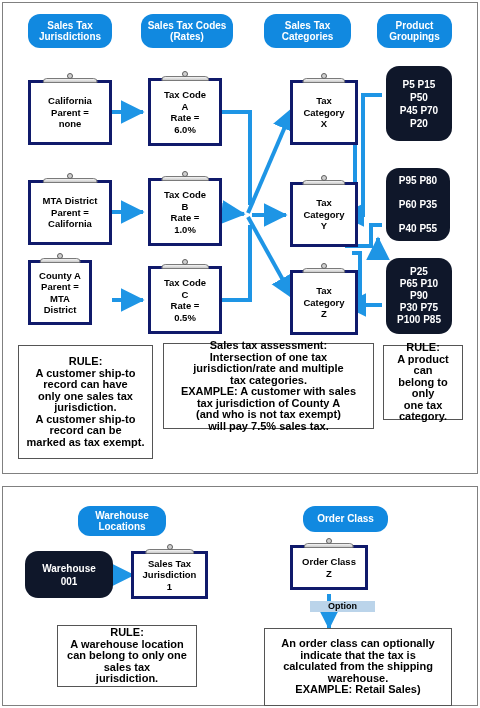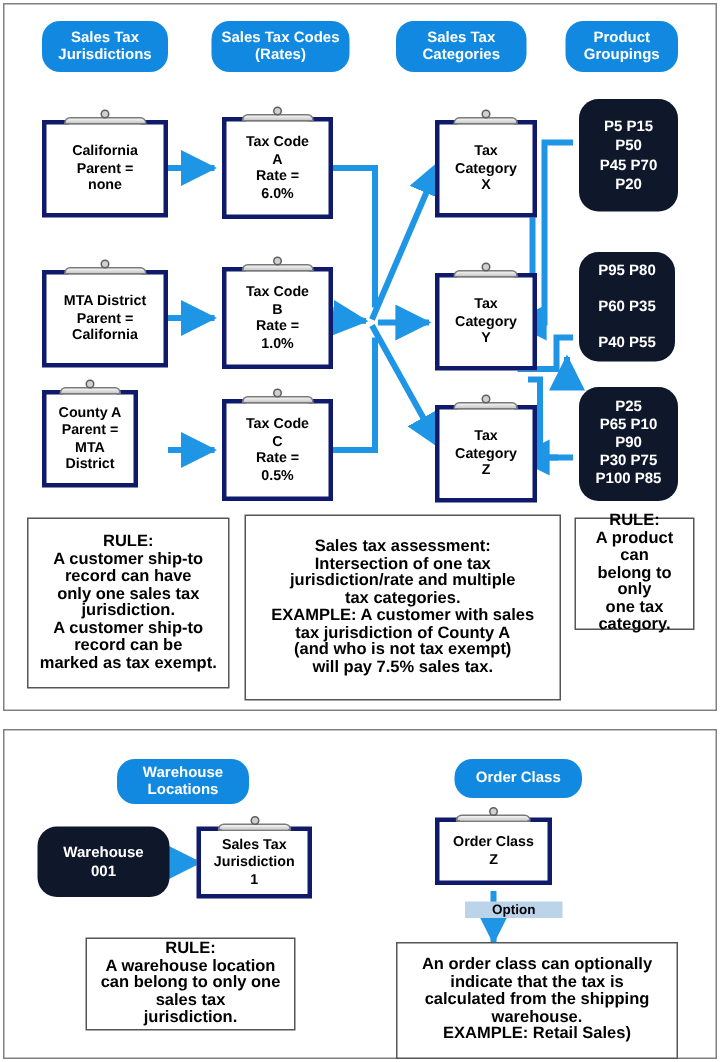--- a/index.html
+++ b/index.html
@@ -294,21 +294,21 @@
 <div class="note" style="left:18px;top:345px;width:135px;height:114px;">
   <span>RULE:
 A customer ship-to
 record can have
 only one sales tax
 jurisdiction.
 A customer ship-to
 record can be
 marked as tax exempt.</span>
 </div>
-<div class="note" style="left:163px;top:343px;width:211px;height:124px;">
+<div class="note" style="left:163px;top:343px;width:211px;height:86px;">
   <span>Sales tax assessment:
 Intersection of one tax
 jurisdiction/rate and multiple
 tax categories.
 EXAMPLE: A customer with sales
 tax jurisdiction of County A
 (and who is not tax exempt)
 will pay 7.5% sales tax.</span>
 </div>
 <div class="note" style="left:383px;top:345px;width:80px;height:75px;">

